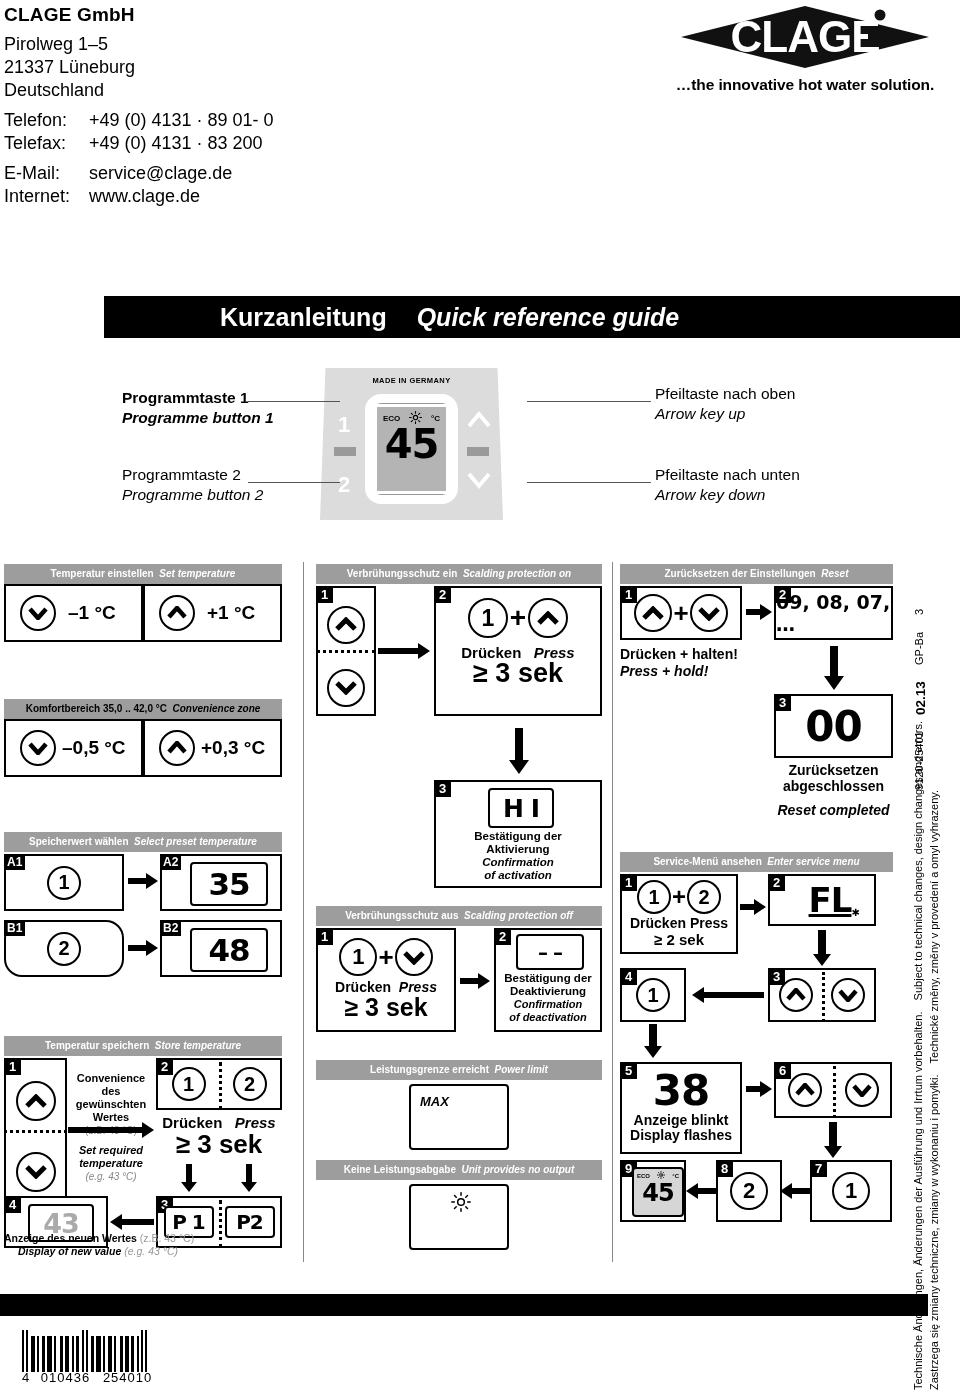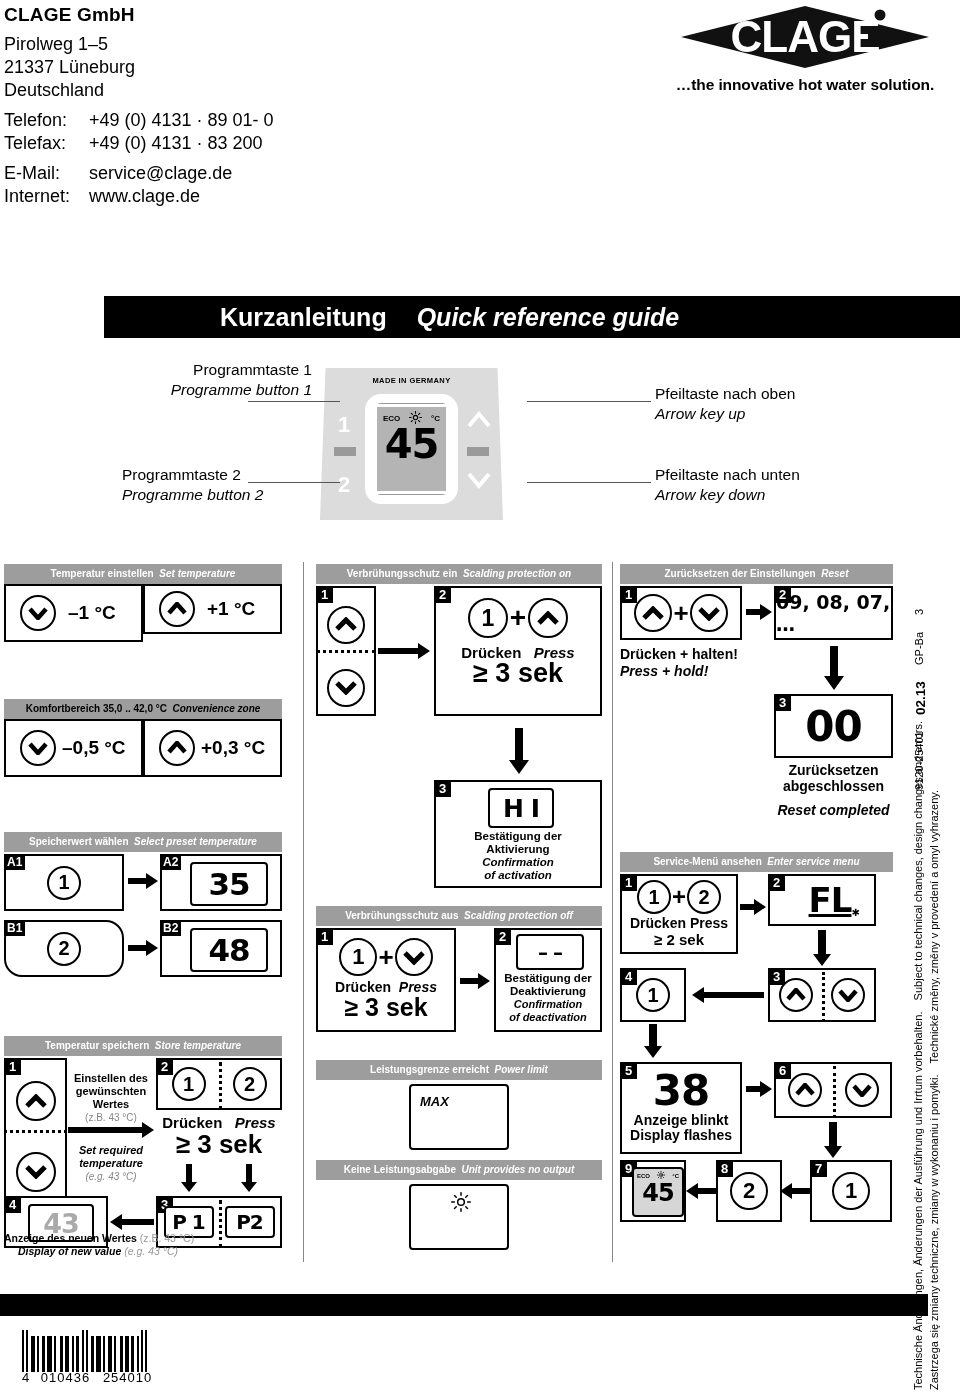--- a/index.html
+++ b/index.html
@@ -165,21 +165,21 @@
         <polyline points="3,16 13,4 23,16" fill="none" stroke="#fff" stroke-width="4"></polyline>
       </svg>
   </div>
   <div class="dev-arrow" style="left:146px;top:102px;">
     <svg width="26" height="20" viewBox="0 0 26 20">
         <polyline points="3,4 13,16 23,4" fill="none" stroke="#fff" stroke-width="4"></polyline>
       </svg>
   </div>
 </div>
 
-<div class="callout" style="left:122px;top:360px;width:190px;text-align:right;">
+<div class="callout" style="left:122px;top:388px;width:190px;text-align:left;font-weight:bold;">
   <div>Programmtaste 1</div>
   <div class="en">Programme button 1</div>
 </div>
 <div class="cline" style="left:248px;top:401px;width:92px;"></div>
 
 <div class="callout" style="left:122px;top:465px;width:190px;">
   <div>Programmtaste 2</div>
   <div class="en">Programme button 2</div>
 </div>
 <div class="cline" style="left:248px;top:482px;width:92px;"></div>
@@ -211,21 +211,21 @@
         <div class="bx" style="left:0;top:0;width:139px;height:58px;">
           <div style="display:flex;align-items:center;height:100%;padding-left:14px;gap:12px;">
             <span class="circ" style="width:36px;height:36px;">
               <svg width="20" height="14" viewBox="0 0 20 14">
                   <polyline points="2,3 10,12 18,3" fill="none" stroke="#000" stroke-width="4.5" stroke-linejoin="miter"></polyline>
                 </svg>
             </span>
             <span style="font-size:19px;font-weight:bold;">–1 °C</span>
           </div>
         </div>
-        <div class="bx" style="left:139px;top:0;width:139px;height:50px;">
+        <div class="bx" style="left:139px;top:0;width:139px;height:58px;">
           <div style="display:flex;align-items:center;height:100%;padding-left:14px;gap:12px;">
             <span class="circ" style="width:36px;height:36px;">
               <svg width="20" height="14" viewBox="0 0 20 14">
                   <polyline points="2,11 10,2 18,11" fill="none" stroke="#000" stroke-width="4.5"></polyline>
                 </svg>
             </span>
             <span style="font-size:19px;font-weight:bold;">+1 °C</span>
           </div>
         </div>
       </div>
@@ -322,21 +322,21 @@
             <span class="circ" style="width:40px;height:40px;">
               <svg width="22" height="15" viewBox="0 0 22 15">
                   <polyline points="2,3 11,12 20,3" fill="none" stroke="#000" stroke-width="5"></polyline>
                 </svg>
             </span>
           </div>
         </div>
         <div class="dotted" style="left:0;top:74px;width:63px;"></div>
 
         <div style="position:absolute;left:68px;top:16px;width:78px;text-align:center;line-height:13px;">
-          <div style="font-size:11px;font-weight:bold;">Einstellen des</div>
+          <div style="font-size:11px;font-weight:bold;">Convenience des</div>
           <div style="font-size:11px;font-weight:bold;">gewünschten</div>
           <div style="font-size:11px;font-weight:bold;">Wertes</div>
           <div style="font-size:10px;color:#888;">(z.B. 43 °C)</div>
         </div>
         <div style="position:absolute;left:68px;top:88px;width:78px;text-align:center;line-height:13px;">
           <div class="i" style="font-size:11px;font-weight:bold;">Set required</div>
           <div class="i" style="font-size:11px;font-weight:bold;">temperature</div>
           <div class="i" style="font-size:10px;color:#888;">(e.g. 43 °C)</div>
         </div>
 

